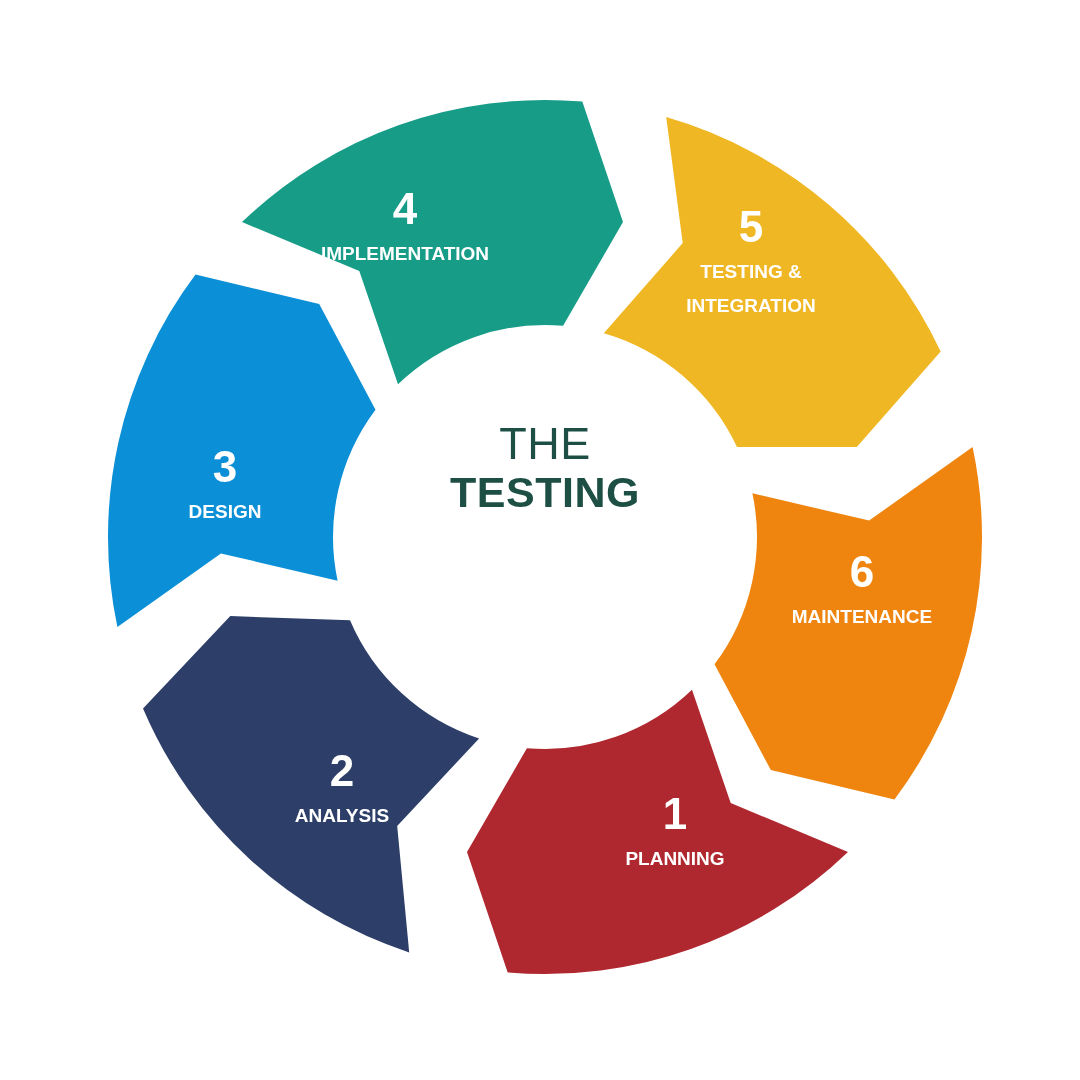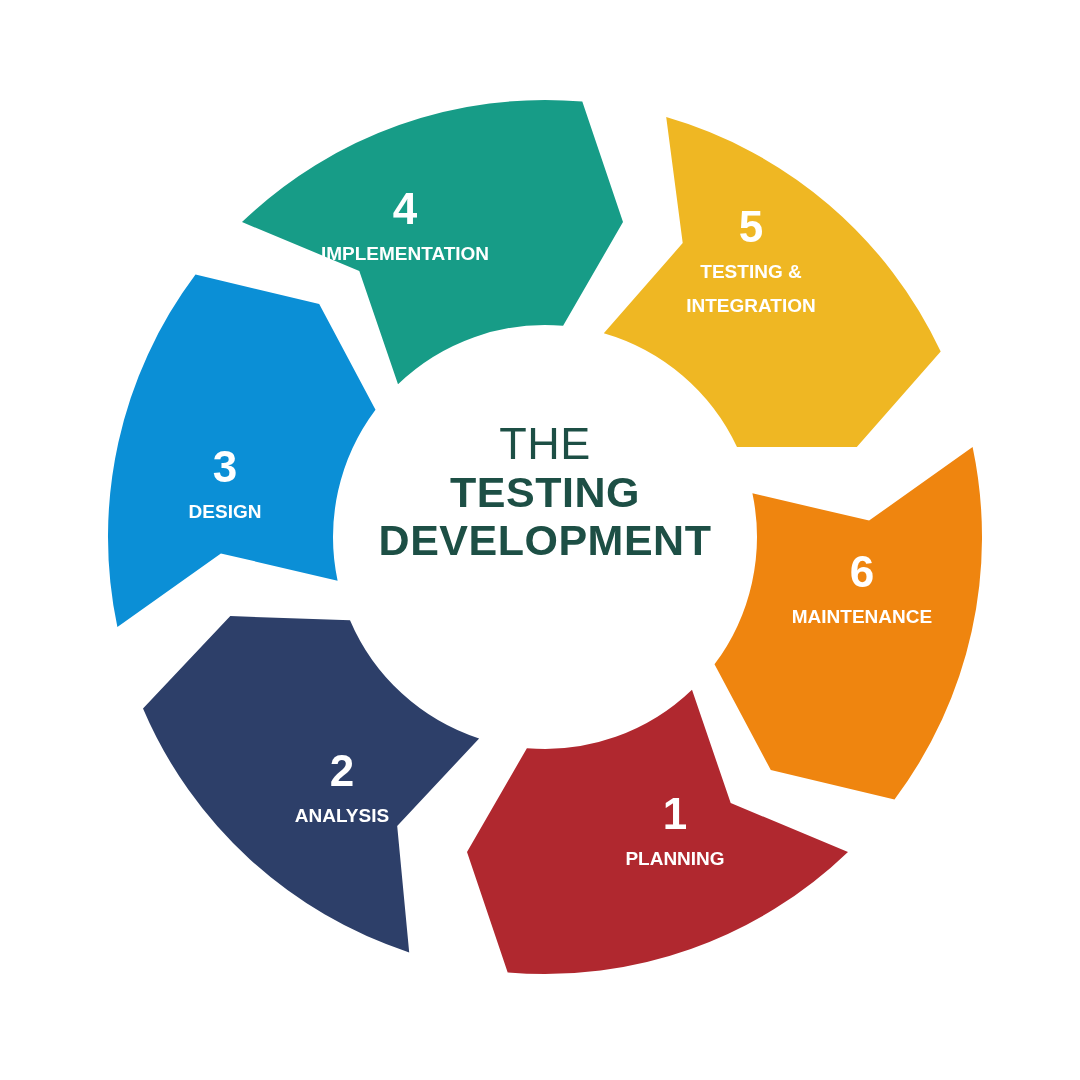--- a/index.html
+++ b/index.html
@@ -48,14 +48,13 @@
       <g>
         <text class="seg-num" x="862" y="587">6</text>
         <text class="seg-label" x="862" y="623">MAINTENANCE</text>
       </g>
     </g>
 </svg>
 
 <div class="center-text">
   <div class="line-thin">THE</div>
   <div class="line-bold">TESTING</div>
-  <div class="line-bold">DEVELOPMENT</div>
 </div>
 
 </body></html>

